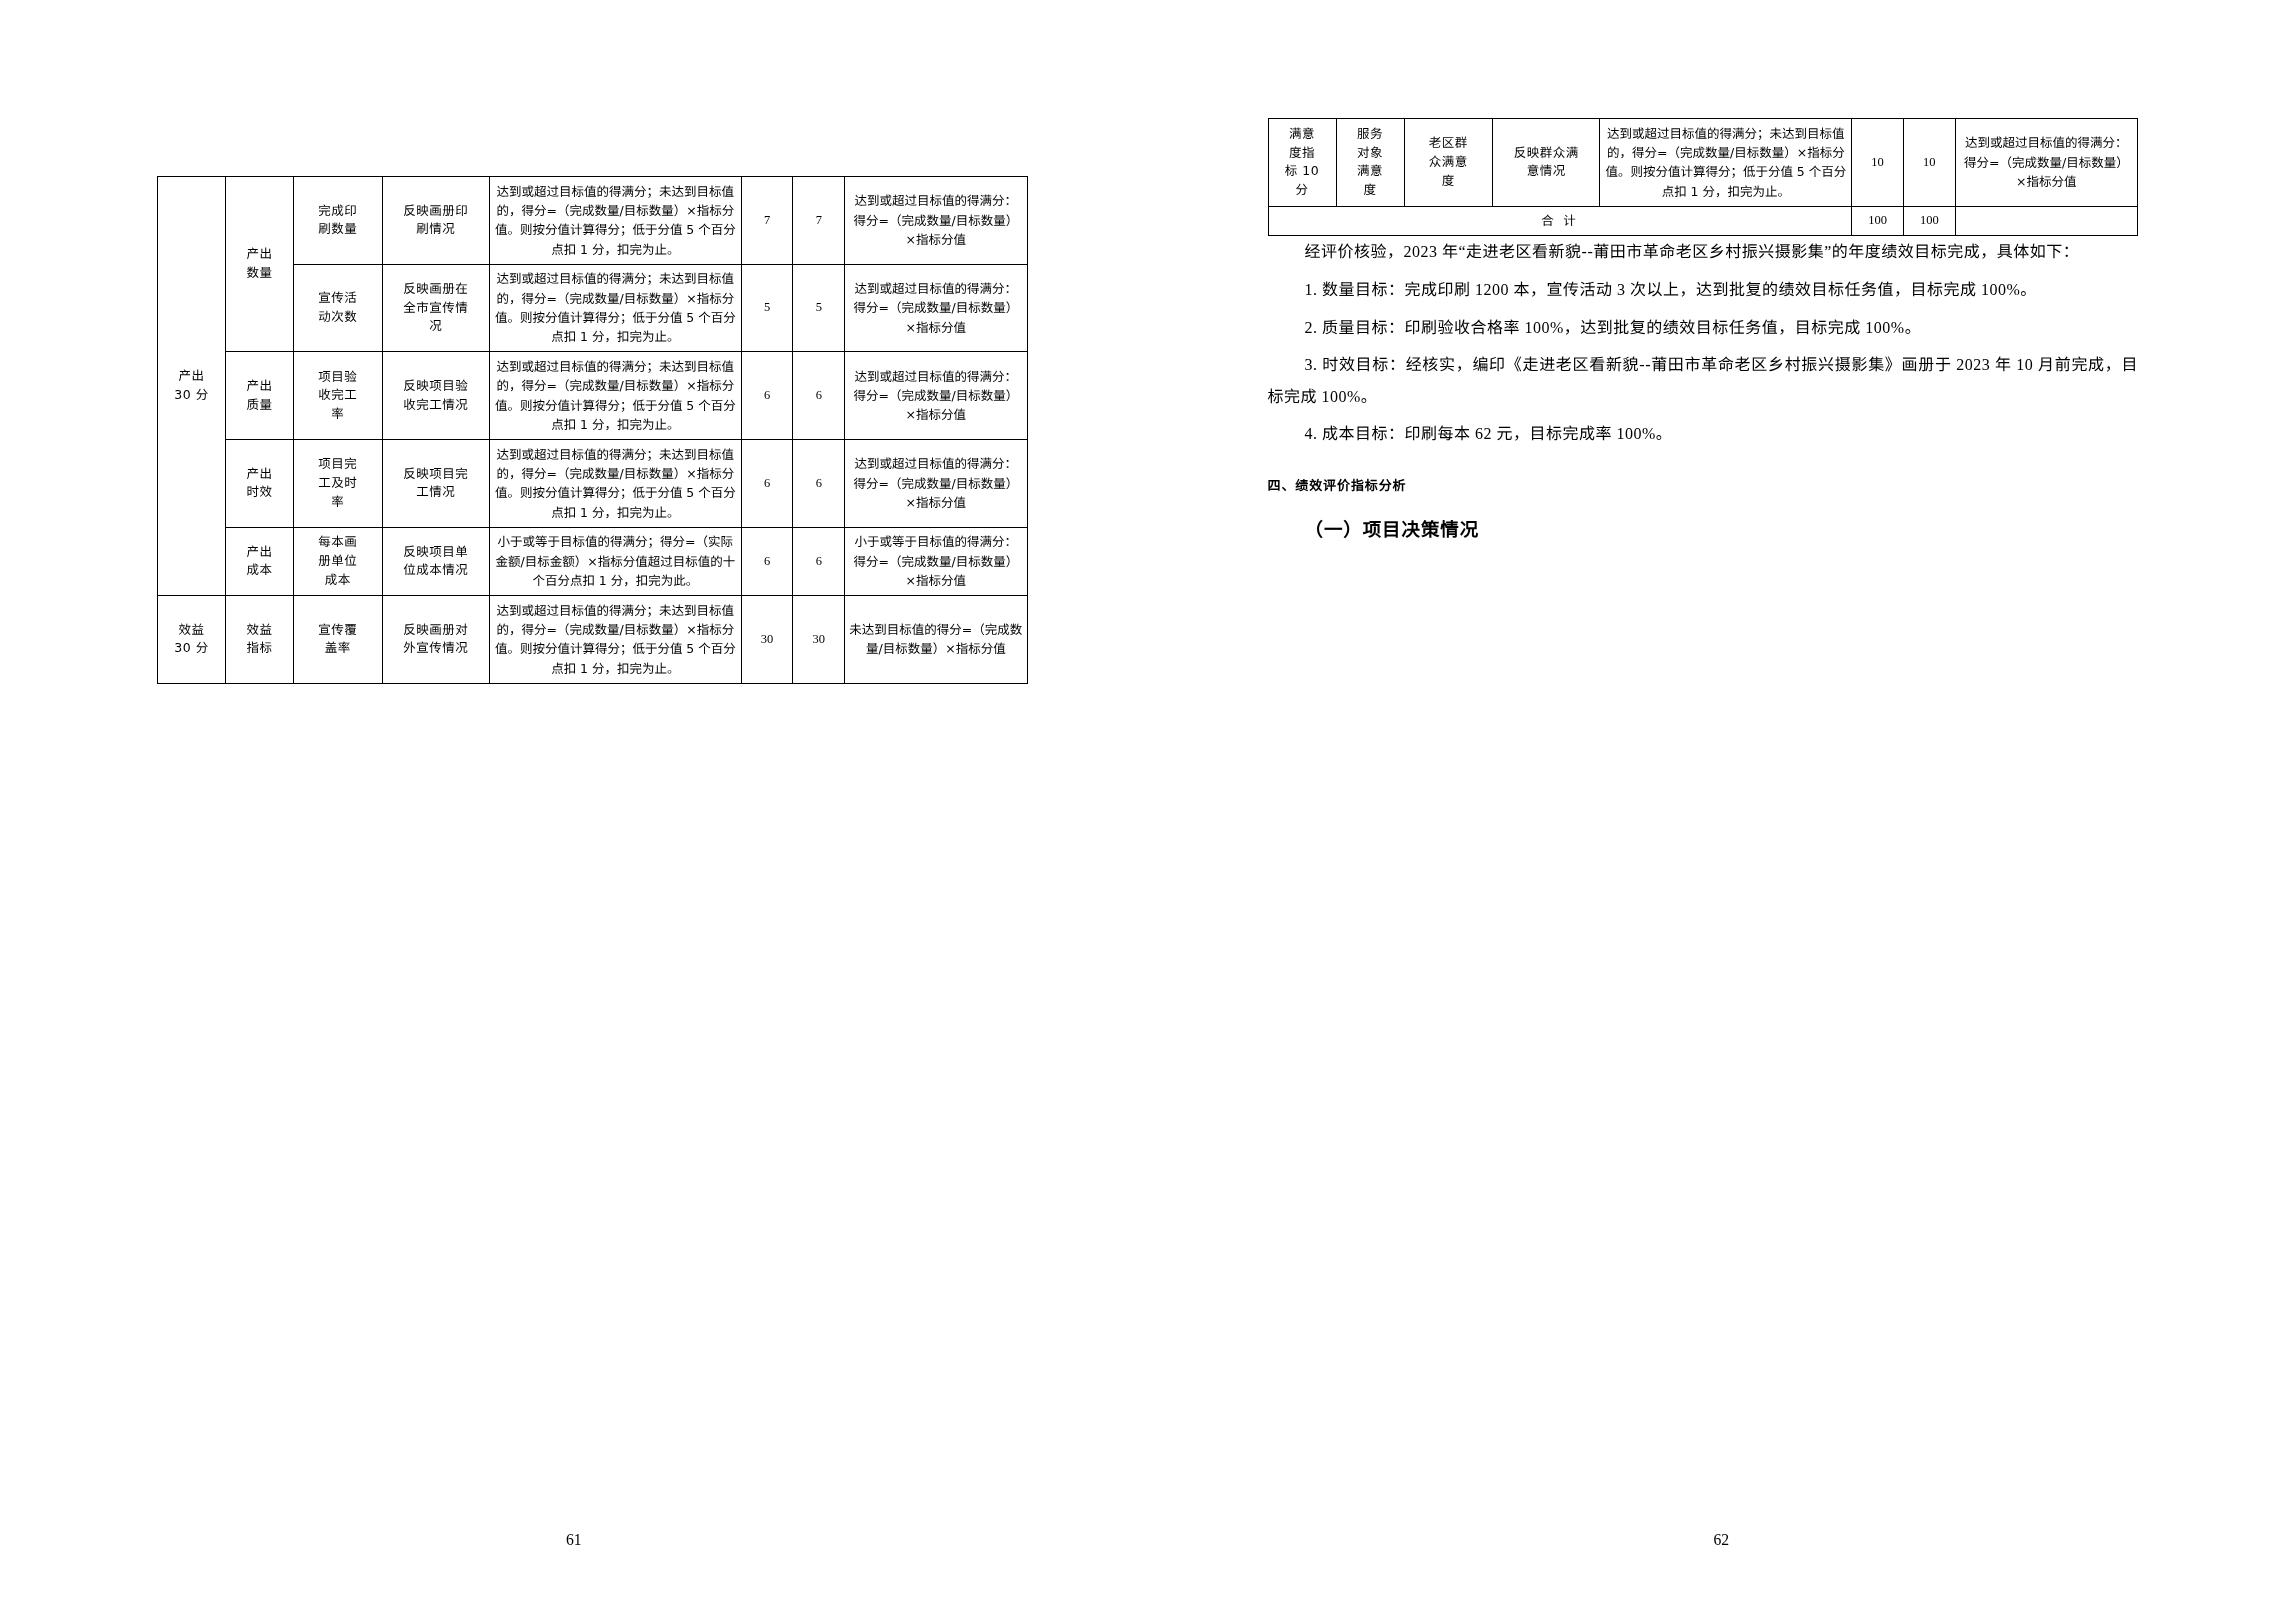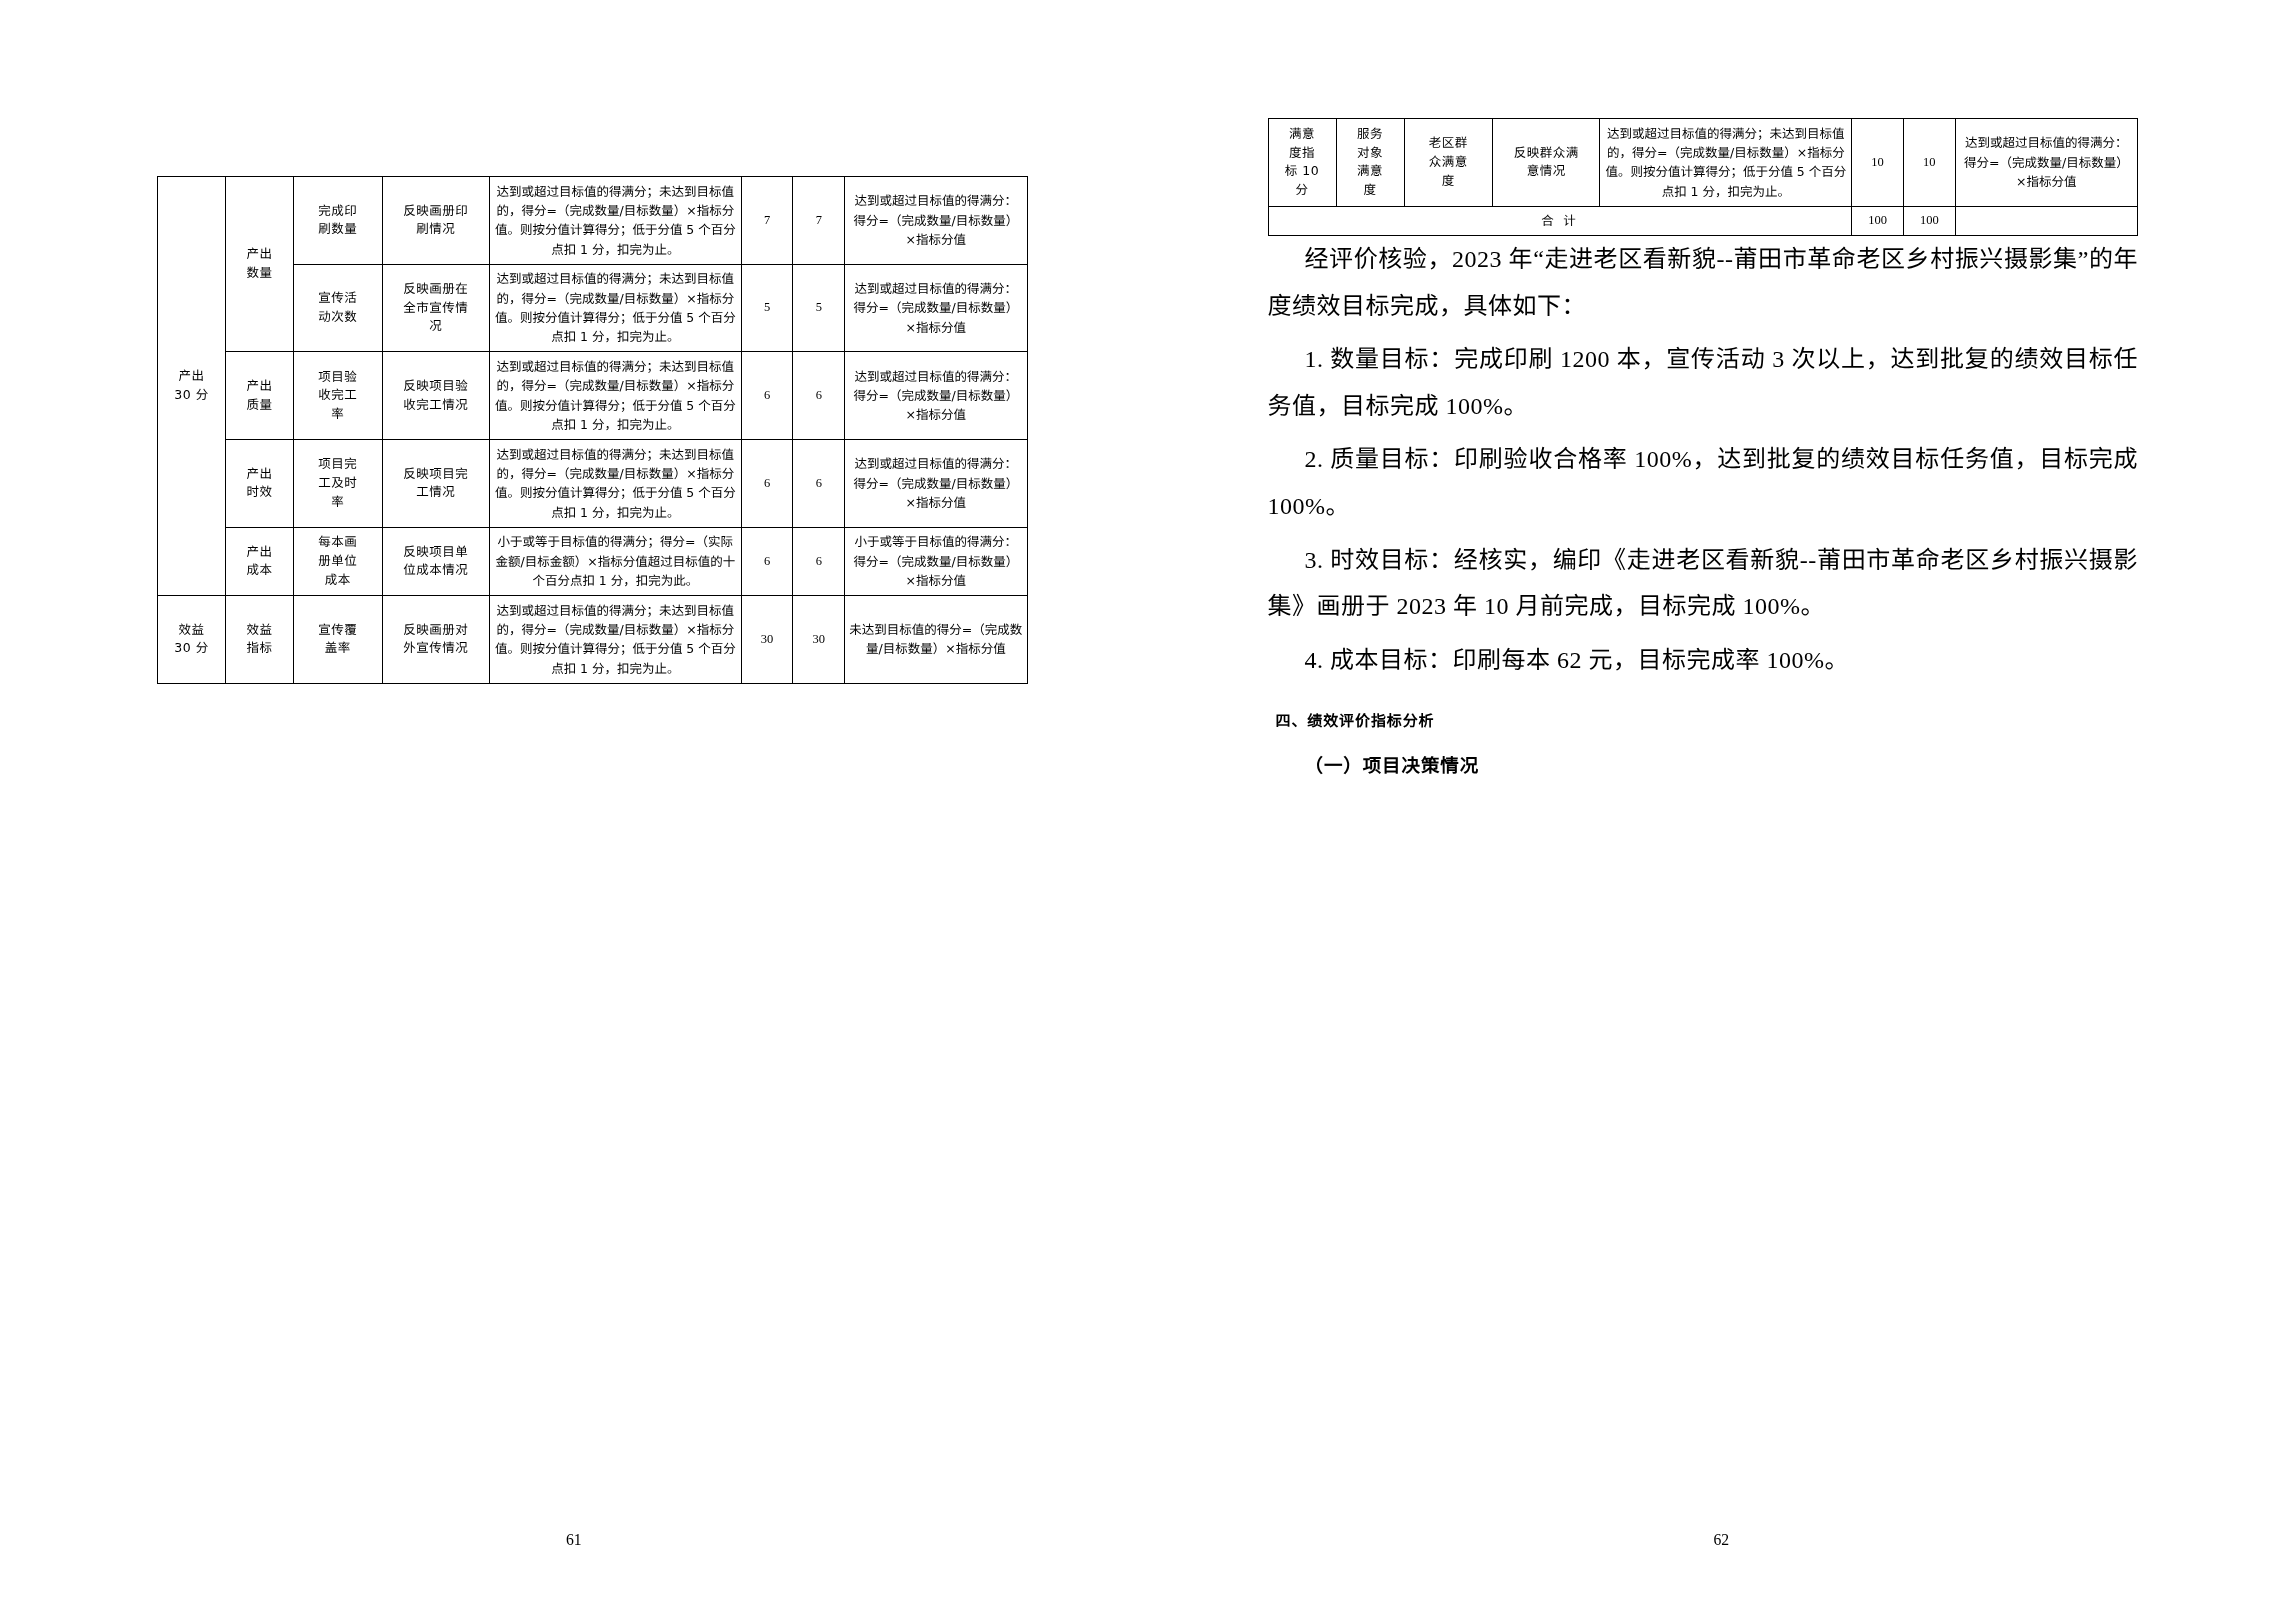--- a/index.html
+++ b/index.html
@@ -91,28 +91,28 @@
   
   .h2 {
     font-size: 18.5px;
     font-weight: bold;
     letter-spacing: 0.9px;
     margin: 21px 0 12px 0;
     text-indent: 37px;
     font-family: "DejaVu Sans", "Liberation Sans", sans-serif;
   }
   .h1 {
-    font-size: 15px;
+    font-size: 13px;
     font-weight: bold;
     letter-spacing: 0.9px;
-    margin: 26px 0 11px 8px;
+    margin: 26px 0 11px 0;
     font-family: "DejaVu Sans", "Liberation Sans", sans-serif;
   }
   p.para {
-    font-size: 24px;
+    font-size: 16px;
     line-height: 1.95;
     margin: 0 0 6.5px 0;
     text-indent: 37px;
     text-align: justify;
     letter-spacing: 0.5px;
   }
 </style>
 </head>
 <body>
 

